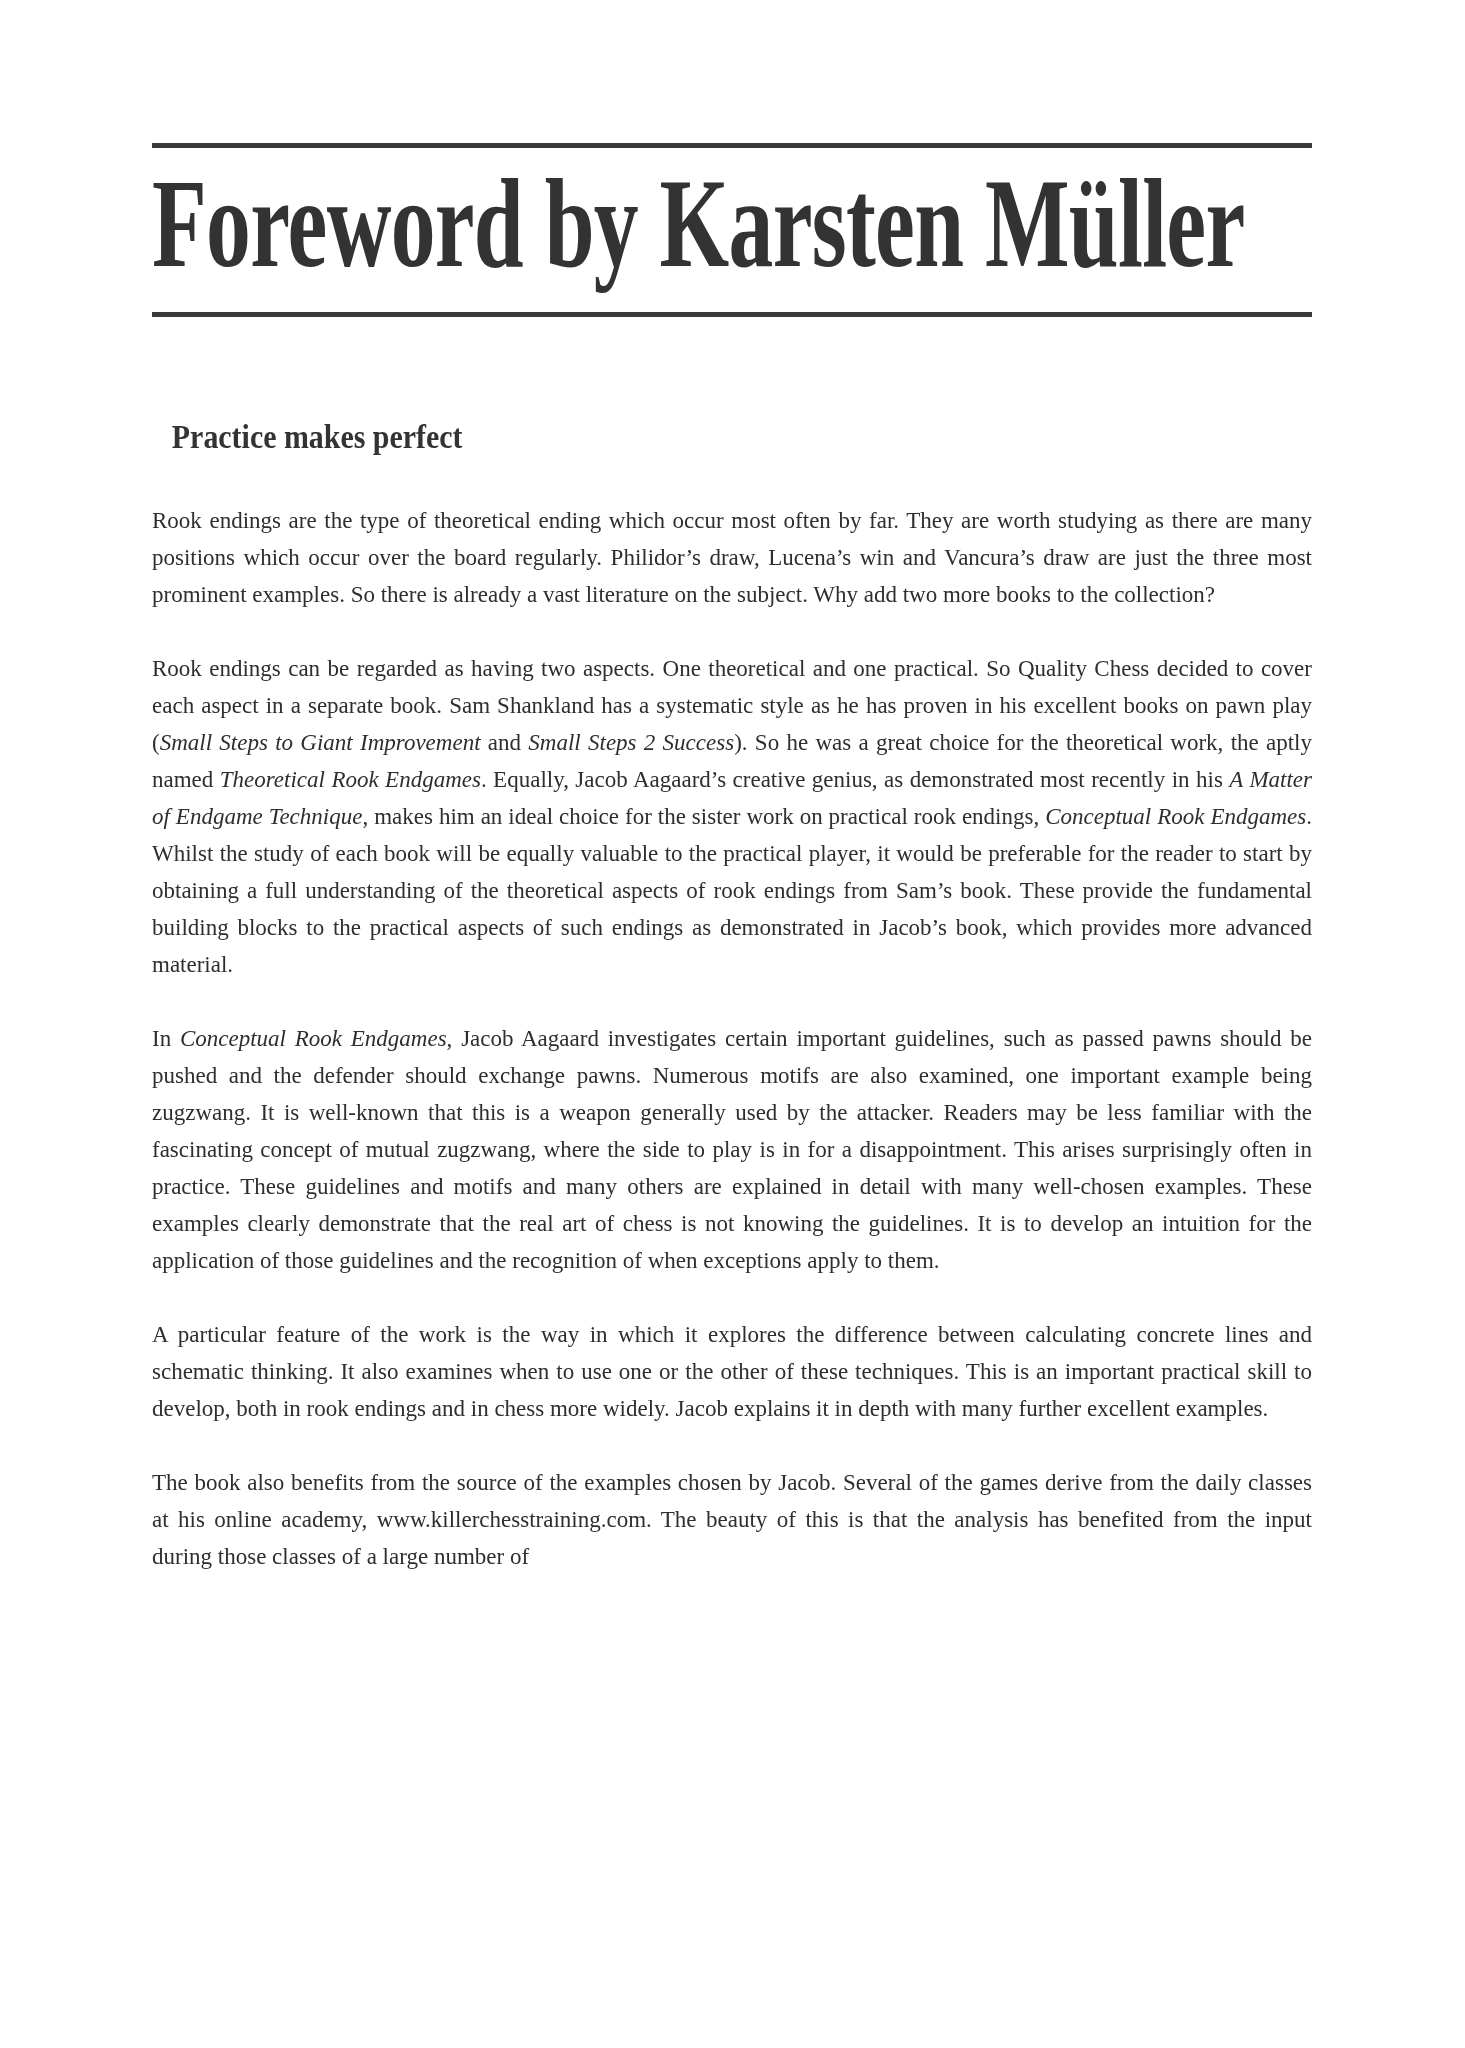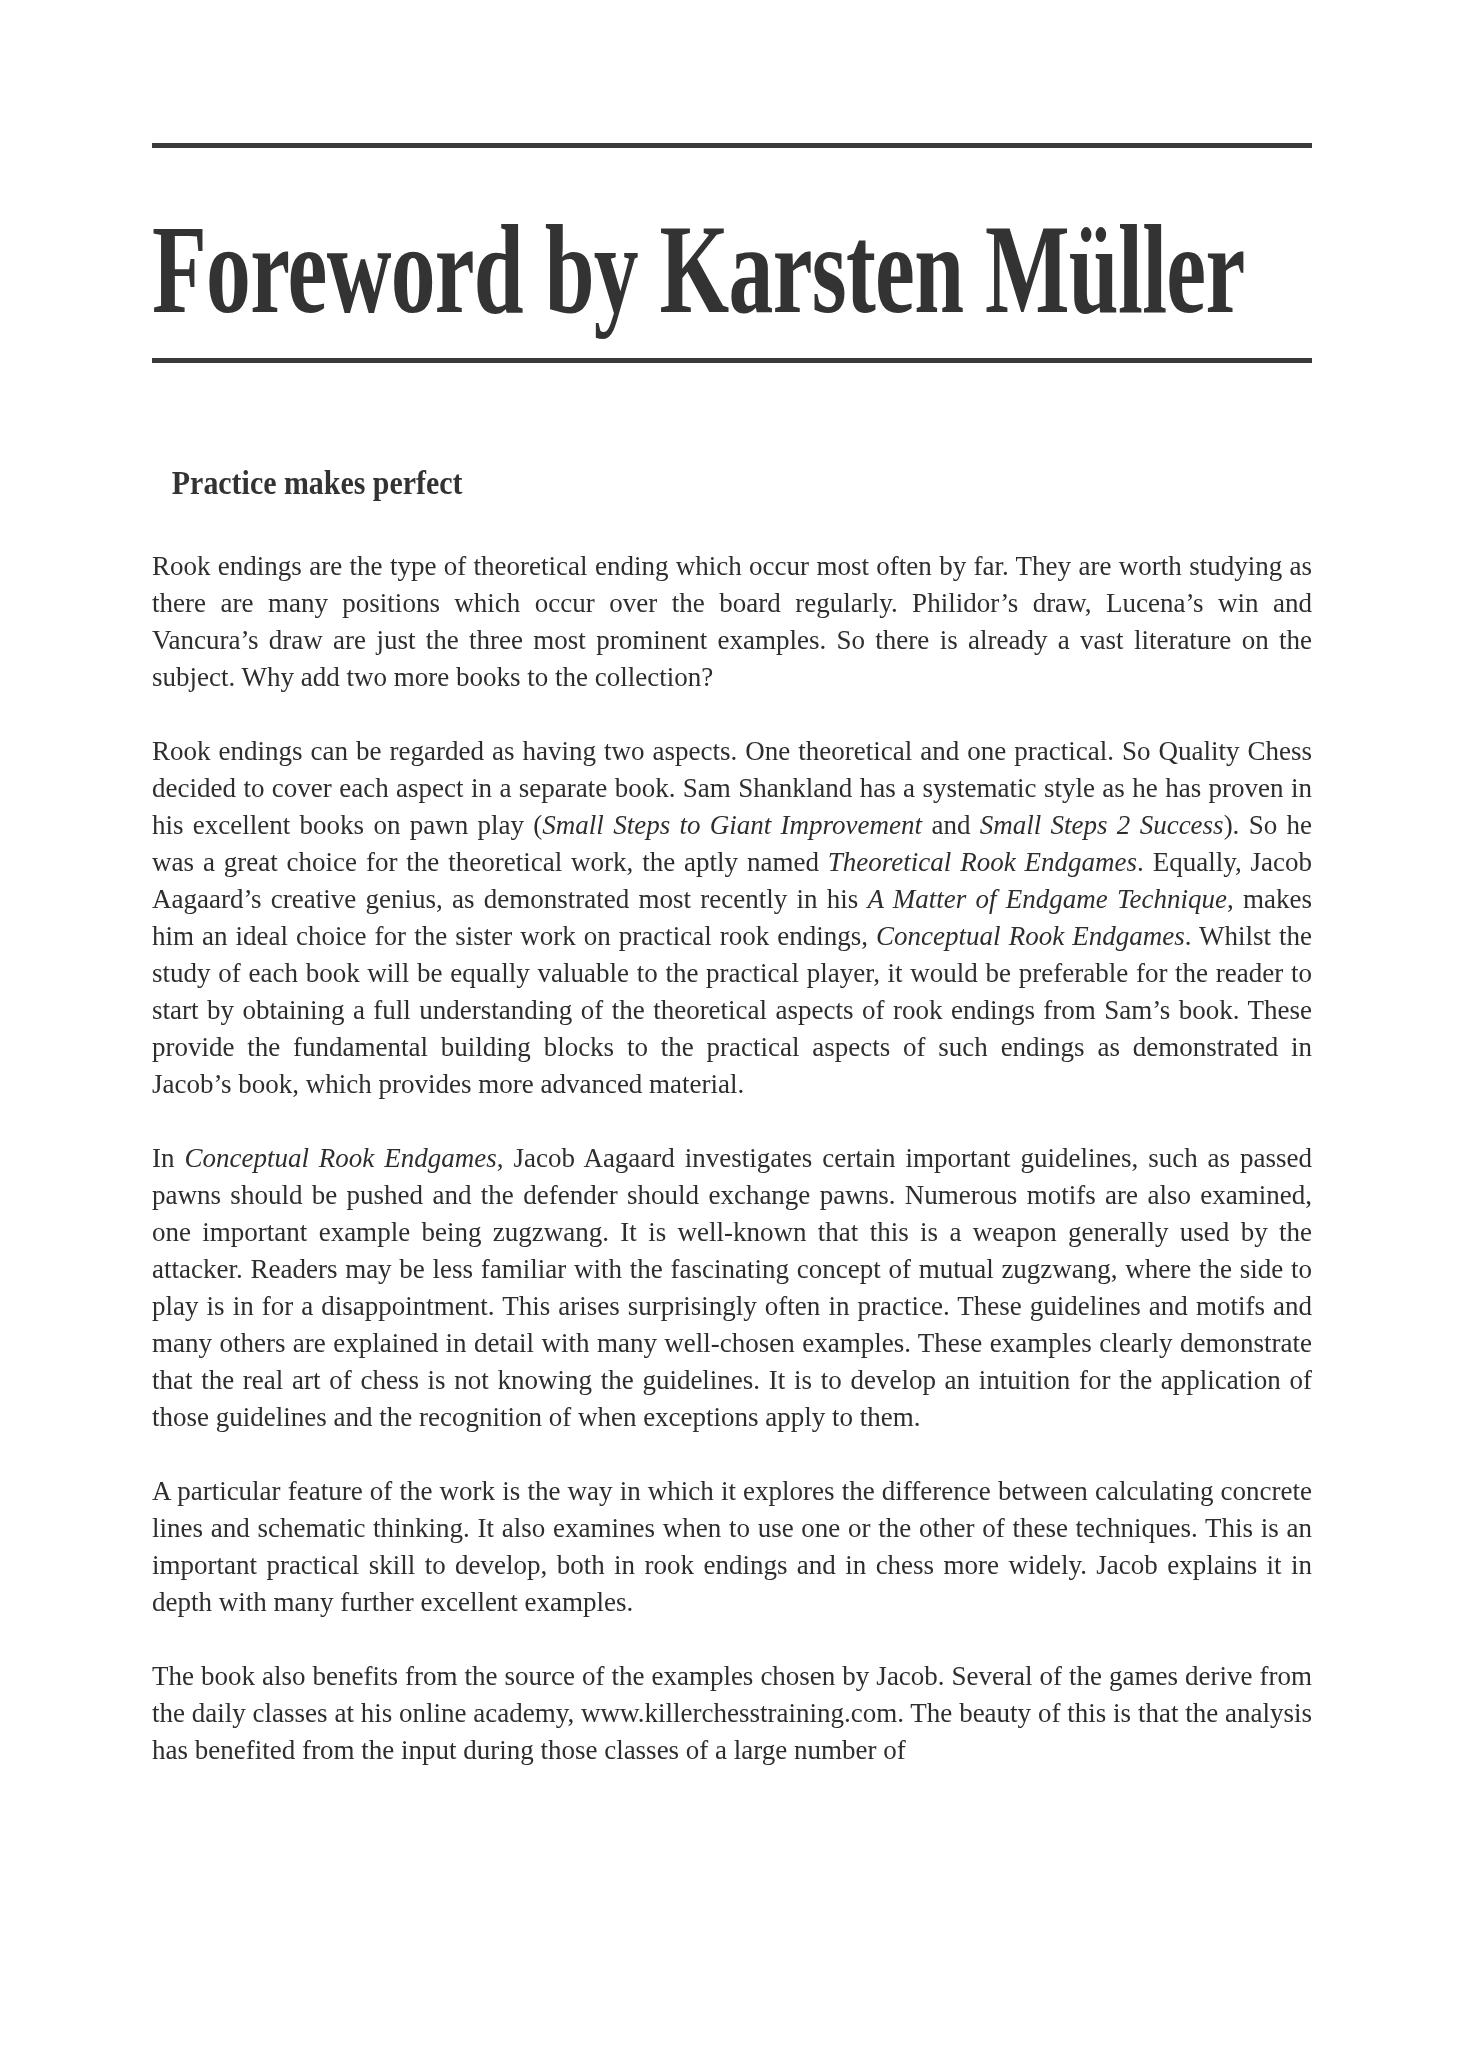--- a/index.html
+++ b/index.html
@@ -23,21 +23,20 @@
   }
   .rule {
     border: none;
     border-top: 5px solid #3a3a3a;
     margin: 0;
     height: 0;
   }
   .rule-top { margin-top: 143px; }
   .rule-bottom { margin-top: 14px; }
   .chapter-title {
-    margin-top: 46px;
     height: 150px;
     line-height: 150px;
     font-size: 128px;
     font-weight: bold;
     letter-spacing: -1px;
     white-space: nowrap;
     color: #333333;
   }
   .chapter-title .squeeze {
     display: inline-block;
@@ -55,21 +54,21 @@
   .section-subtitle .squeeze {
     display: inline-block;
     transform: scaleX(0.88);
     transform-origin: 50% 50%;
   }
   .body-text {
     margin-top: 45px;
   }
   .body-text p {
     margin: 0 0 37px 0;
-    font-size: 27px;
+    font-size: 23px;
     line-height: 37px;
     text-align: justify;
     color: #2e2e2e;
   }
   .body-text p i { font-style: italic; }
 </style>
 </head>
 <body>
 
 <div class="page">

